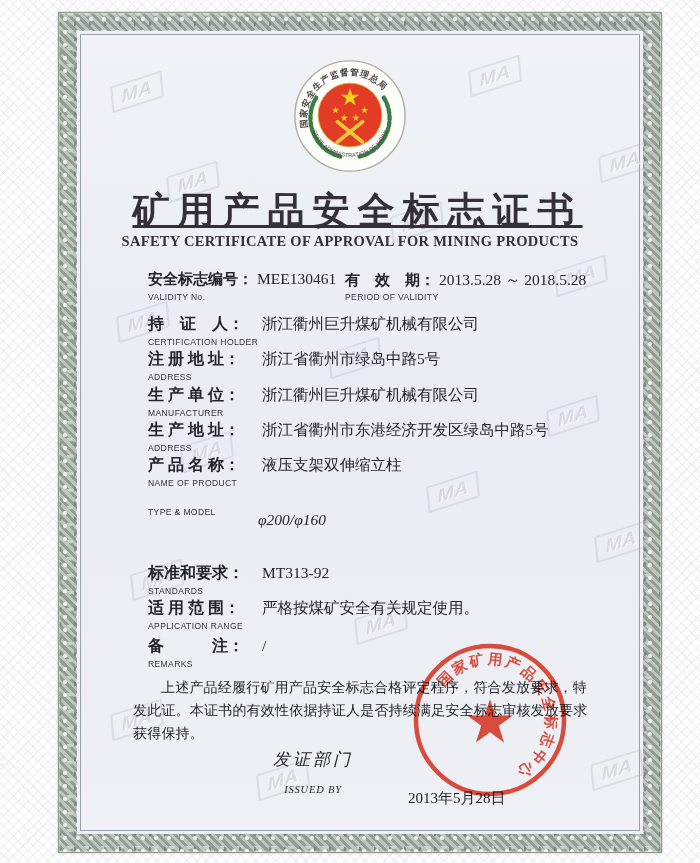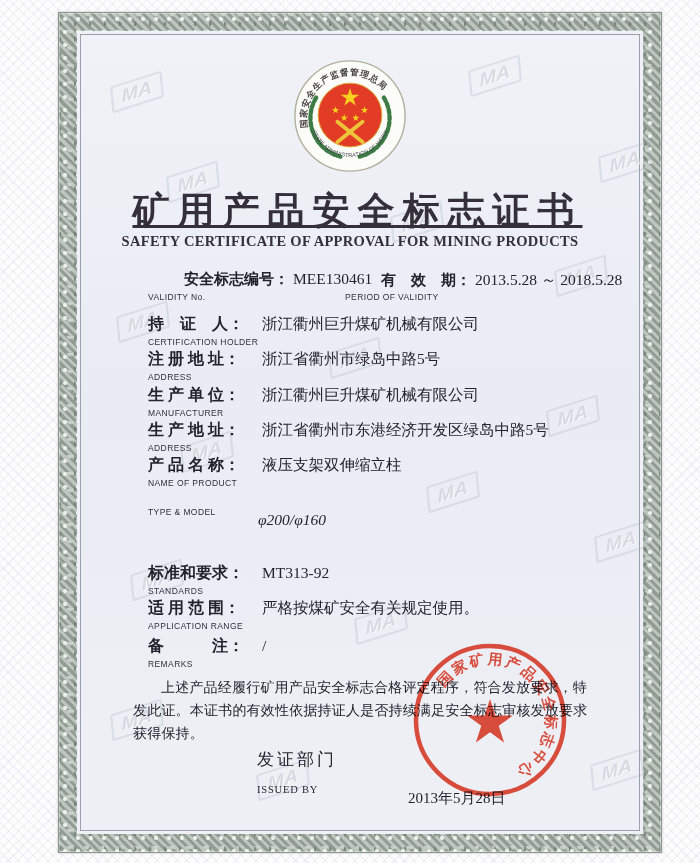--- a/index.html
+++ b/index.html
@@ -44,34 +44,34 @@
   .title{
     position:absolute;left:15px;right:0;top:186px;text-align:center;
     font-size:37px;font-weight:bold;letter-spacing:8px;color:#342f38;text-decoration:underline;
   }
   .subtitle{
     position:absolute;left:0;right:0;top:233px;text-align:center;
     font-size:14.5px;font-weight:bold;letter-spacing:.3px;color:#34303a;
   }
   .row{position:absolute;left:148px;white-space:nowrap;}
   .lab{display:inline-block;width:110px;font-weight:bold;font-size:16px;color:#22232b;}
-  .lab-n{font-weight:bold;font-size:15px;color:#22232b;margin-left:36px;}
+  .lab-n{font-weight:bold;font-size:15px;color:#22232b;}
   .val{font-size:15.5px;color:#23242c;}
   .sub{
     position:absolute;left:148px;
     font-family:"Liberation Sans","DejaVu Sans",sans-serif;
     font-size:8.5px;letter-spacing:.4px;color:#2f3039;
   }
   .val2{position:absolute;left:258px;font-size:15.5px;color:#23242c;font-style:italic;}
   .decl{
     position:absolute;left:133px;top:676px;width:465px;
     font-size:14px;line-height:23px;letter-spacing:.2px;text-indent:2em;color:#23242c;
     margin:0;
   }
-  .issued{position:absolute;left:257px;top:748px;width:130px;text-align:left;}
+  .issued{position:absolute;left:248px;top:748px;width:130px;text-align:center;font-style:italic;}
   .issued .cn{font-size:17px;letter-spacing:3px;color:#23242c;}
   .issued .en{font-size:10.5px;letter-spacing:.8px;color:#23242c;margin-top:13px;}
   .idate{position:absolute;left:408px;top:789px;font-size:15px;color:#1e1f27;}
   .emblem{position:absolute;left:292px;top:58px;width:116px;height:116px;}
   .seal{position:absolute;left:410px;top:640px;width:160px;height:160px;z-index:3;opacity:.9;mix-blend-mode:multiply;}
 </style>
 </head>
 <body>
 
 <div class="sheet">

